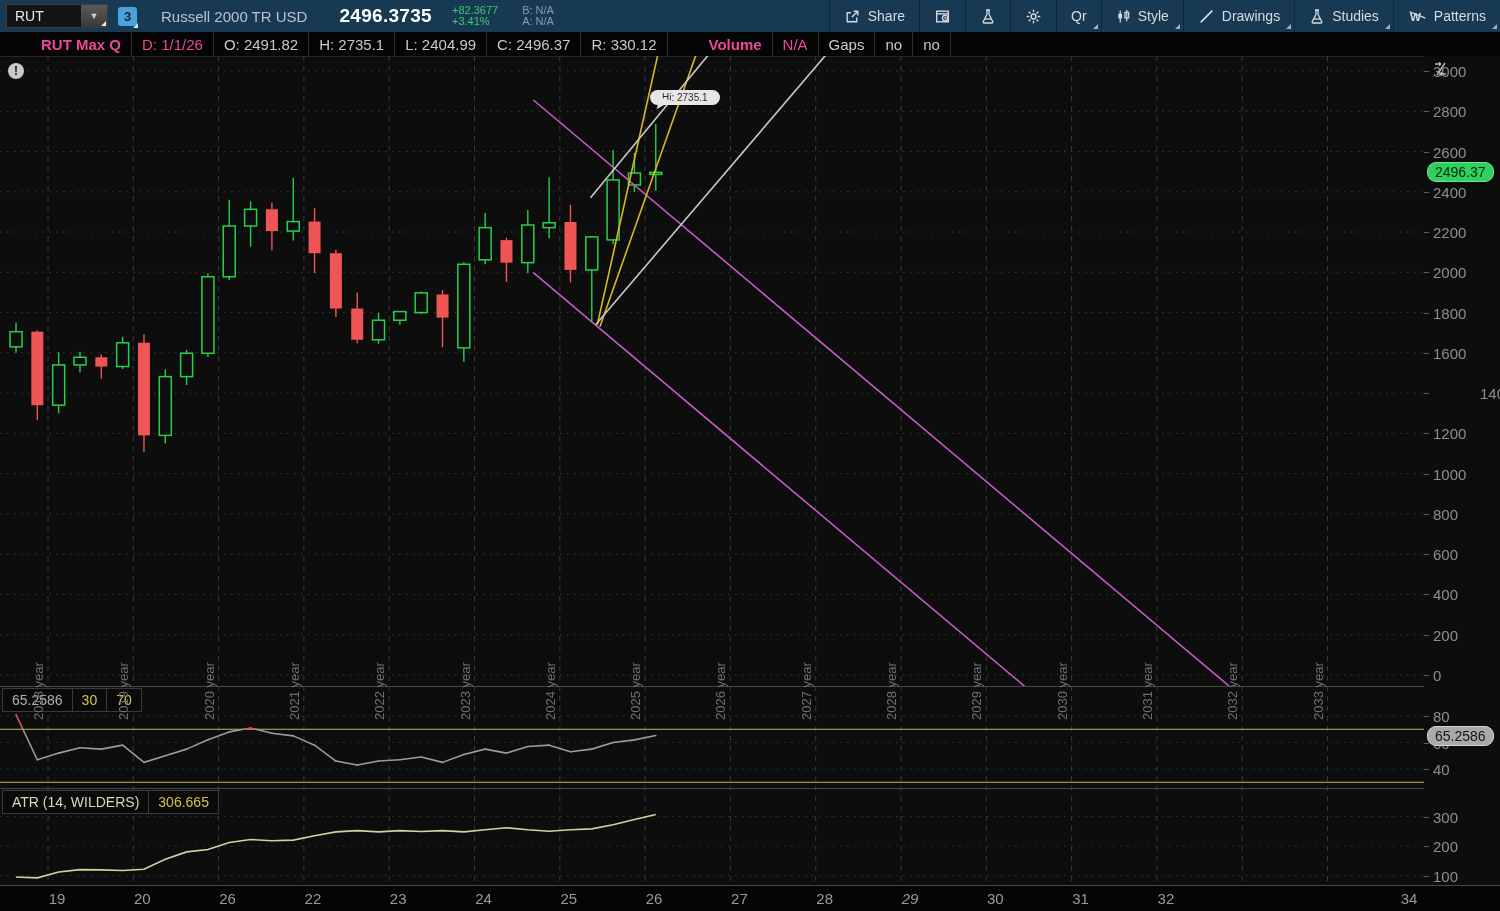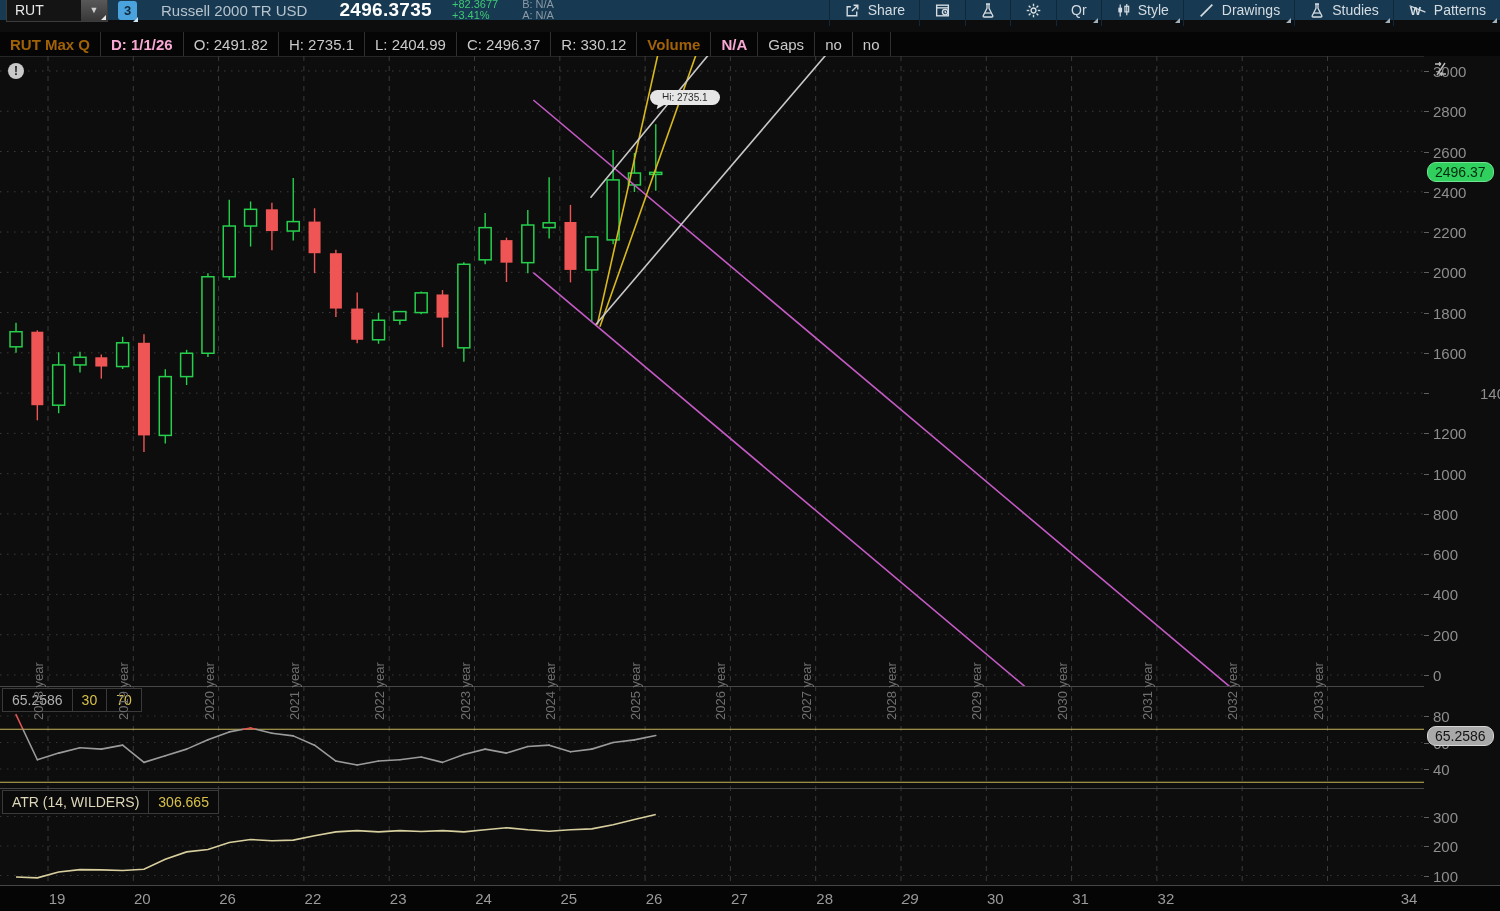--- a/index.html
+++ b/index.html
@@ -1,19 +1,19 @@
 <!DOCTYPE html>
 <html><head>
 <meta charset="utf-8">
 <style>
   html,body{margin:0;padding:0;background:#000;}
   #app{position:relative;width:1500px;height:911px;background:#0d0d0d;overflow:hidden;
        font-family:"Liberation Sans",sans-serif;-webkit-font-smoothing:antialiased;}
   
-  #toolbar{position:absolute;left:0;top:0;width:1500px;height:20px;background:#173951;
+  #toolbar{position:absolute;left:0;top:0;width:1500px;height:32px;background:#173951;
            display:flex;align-items:center;color:#cfd8de;font-size:14px;}
   .tb-left{display:flex;align-items:center;gap:10px;padding-left:6px;flex:0 0 auto;}
   .sym-box{display:flex;align-items:center;background:#141414;border:1px solid #3c3c3c;height:22px;}
   .sym-text{padding:0 8px;color:#e8e8e8;font-size:14px;min-width:58px;}
   .sym-dd{width:26px;height:22px;background:linear-gradient(#5a5a5a,#383838);display:flex;align-items:center;
           justify-content:center;color:#cfcfcf;font-size:9px;position:relative;}
   .sym-dd::after{content:"";position:absolute;right:1px;bottom:1px;border-left:5px solid transparent;border-bottom:5px solid #e8e8e8;}
   .badge3{width:19px;height:19px;background:#4aa3dd;color:#10293d;font-weight:bold;font-size:13px;
           display:flex;align-items:center;justify-content:center;border-radius:3px;position:relative;}
   .badge3::after{content:"";position:absolute;right:-1px;bottom:-2px;border-left:5px solid transparent;border-bottom:5px solid #cfe4f4;}
@@ -24,22 +24,22 @@
   .stack.dim{color:#8c9aa6;margin-left:14px;}
   .tb-right{margin-left:auto;display:flex;align-items:stretch;height:32px;}
   .tb-btn{display:flex;align-items:center;gap:7px;padding:0 14px;border-left:1px solid #10283c;
           color:#d4dce2;position:relative;cursor:pointer;}
   .tb-btn svg{display:block;}
   .tb-btn.dd::after{content:"";position:absolute;right:3px;bottom:3px;border-left:5px solid transparent;border-bottom:5px solid #9fb2c0;}
   
   #statusbar{position:absolute;left:0;top:32px;width:1500px;height:24px;background:#050505;
              display:flex;align-items:stretch;border-bottom:1px solid #262626;font-size:15px;color:#c9c9c9;}
   .st-cell{display:flex;align-items:center;padding:0 10px;border-right:1px solid #2f2f2f;white-space:nowrap;}
-  .st-cell.bold{color:#a16207;font-weight:bold;}
-  .st-cell.dim{color:#f9a8d4;font-weight:bold;}
+  .st-cell.bold{color:#ec4899;font-weight:bold;margin-left:31px;}
+  .st-cell.dim{color:#ec4899;}
   
   #chart-svg{position:absolute;left:0;top:56px;}
   .sep{position:absolute;background:#474747;}
   
   .pane-header{position:absolute;display:flex;align-items:stretch;font-size:14px;}
   .ph-cell{display:flex;align-items:center;padding:0 9px;background:#0a0a0a;border:1px solid #3a3a3a;
            border-left:none;color:#b0b0b0;height:22px;white-space:nowrap;}
   .ph-cell:first-child{border-left:1px solid #3a3a3a;}
   .ph-cell.yellow{color:#d6c04a;}
   .ph-cell.pale{color:#ddd6b8;}

